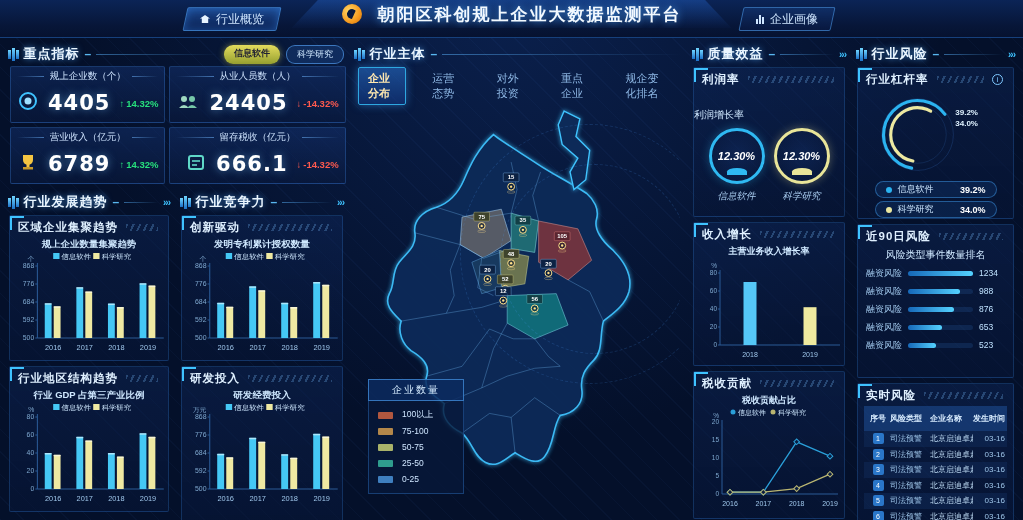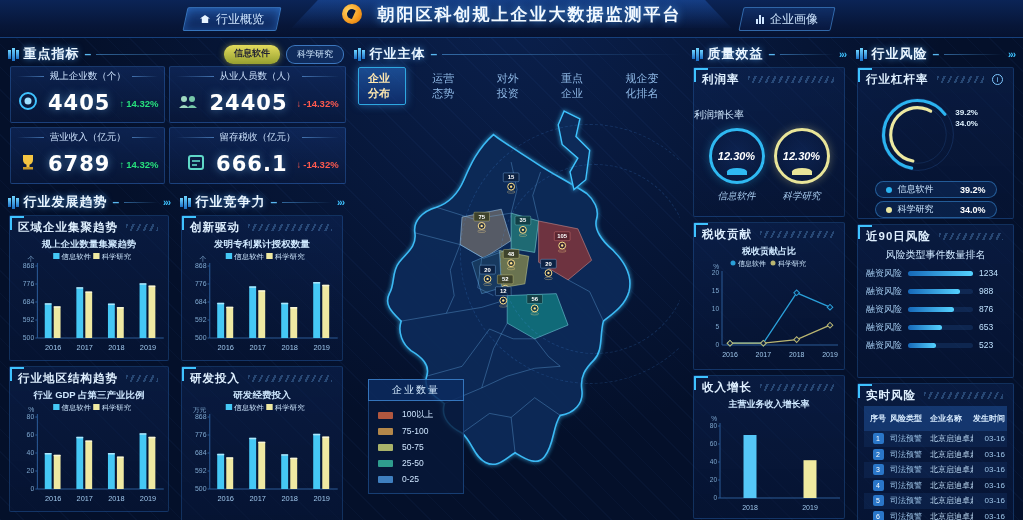--- a/index.html
+++ b/index.html
@@ -635,20 +635,46 @@
         </div>
         <div class="gauge">
           <div class="gring" style="border-color:#e9e599;box-shadow:0 0 10px #e9e59955">
             <span class="gval">12.30%</span>
             <span class="mound" style="background:#e9e599"></span>
           </div>
           <div class="gname">科学研究</div>
         </div>
       </div>
   </div>
+  <div class="subcard" style="height:144px">
+    <div class="shead">
+      <span class="stitle">收入增长</span>
+      <span class="hatch"></span>
+    </div>
+    <div class="chartbox"><svg viewBox="0 0 150 124" width="100%" height="124" preserveAspectRatio="none">
+          <text x="75" y="11" text-anchor="middle" font-size="9" font-weight="bold" fill="#cfe8ff">主营业务收入增长率</text>
+          <text x="23" y="25" text-anchor="end" font-size="6.5" fill="#7fa8cf">%</text>
+          <line x1="26" y1="27" x2="26" y2="102" stroke="#2a5a96" stroke-width="1"></line>
+          <line x1="26" y1="102" x2="146" y2="102" stroke="#2a5a96" stroke-width="1"></line>
+          <text x="23" y="104" text-anchor="end" font-size="6.5" fill="#7fa8cf">0</text>
+          <line x1="24" y1="102" x2="26" y2="102" stroke="#2a5a96" stroke-width="1"></line>
+          <text x="23" y="86" text-anchor="end" font-size="6.5" fill="#7fa8cf">20</text>
+          <line x1="24" y1="84" x2="26" y2="84" stroke="#2a5a96" stroke-width="1"></line>
+          <text x="23" y="68" text-anchor="end" font-size="6.5" fill="#7fa8cf">40</text>
+          <line x1="24" y1="66" x2="26" y2="66" stroke="#2a5a96" stroke-width="1"></line>
+          <text x="23" y="50" text-anchor="end" font-size="6.5" fill="#7fa8cf">60</text>
+          <line x1="24" y1="48" x2="26" y2="48" stroke="#2a5a96" stroke-width="1"></line>
+          <text x="23" y="32" text-anchor="end" font-size="6.5" fill="#7fa8cf">80</text>
+          <line x1="24" y1="30" x2="26" y2="30" stroke="#2a5a96" stroke-width="1"></line>
+          <text x="56" y="114" text-anchor="middle" font-size="7" fill="#9fc6ea">2018</text>
+          <rect x="49.5" y="39" width="13" height="63" fill="#55c7f7"></rect>
+          <text x="116" y="114" text-anchor="middle" font-size="7" fill="#9fc6ea">2019</text>
+          <rect x="109.5" y="64.19999999999999" width="13" height="37.800000000000004" fill="#efeaa0"></rect>
+        </svg></div>
+  </div>
   <div class="subcard" style="height:148px">
     <div class="shead">
       <span class="stitle">税收贡献</span>
       <span class="hatch"></span>
     </div>
     <div class="chartbox"><svg viewBox="0 0 150 128" width="100%" height="128" preserveAspectRatio="none">
           <text x="75" y="11" text-anchor="middle" font-size="9" font-weight="bold" fill="#cfe8ff">税收贡献占比</text>
           <circle cx="39" cy="20" r="2.5" fill="#2a9fd8"></circle>
           <text x="44" y="23" font-size="7" fill="#cfe8ff">信息软件</text>
           <circle cx="79" cy="20" r="2.5" fill="#b9b571"></circle>
@@ -670,46 +696,20 @@
           <rect x="67.33333333333334" y="98.2" width="4" height="4" fill="#0a1e42" stroke="#2a9fd8" stroke-width="1" transform="rotate(45 69.33333333333334 100.2)"></rect>
           <rect x="100.66666666666667" y="47.800000000000004" width="4" height="4" fill="#0a1e42" stroke="#2a9fd8" stroke-width="1" transform="rotate(45 102.66666666666667 49.800000000000004)"></rect>
           <rect x="134" y="62.19999999999999" width="4" height="4" fill="#0a1e42" stroke="#2a9fd8" stroke-width="1" transform="rotate(45 136 64.19999999999999)"></rect>
           <polyline points="36,100.2 69.33333333333334,100.2 102.66666666666667,96.6 136,82.2" fill="none" stroke="#b9b571" stroke-width="1.3"></polyline>
           <rect x="34" y="98.2" width="4" height="4" fill="#0a1e42" stroke="#b9b571" stroke-width="1" transform="rotate(45 36 100.2)"></rect>
           <rect x="67.33333333333334" y="98.2" width="4" height="4" fill="#0a1e42" stroke="#b9b571" stroke-width="1" transform="rotate(45 69.33333333333334 100.2)"></rect>
           <rect x="100.66666666666667" y="94.6" width="4" height="4" fill="#0a1e42" stroke="#b9b571" stroke-width="1" transform="rotate(45 102.66666666666667 96.6)"></rect>
           <rect x="134" y="80.2" width="4" height="4" fill="#0a1e42" stroke="#b9b571" stroke-width="1" transform="rotate(45 136 82.2)"></rect>
         </svg></div>
   </div>
-  <div class="subcard" style="height:144px">
-    <div class="shead">
-      <span class="stitle">收入增长</span>
-      <span class="hatch"></span>
-    </div>
-    <div class="chartbox"><svg viewBox="0 0 150 124" width="100%" height="124" preserveAspectRatio="none">
-          <text x="75" y="11" text-anchor="middle" font-size="9" font-weight="bold" fill="#cfe8ff">主营业务收入增长率</text>
-          <text x="23" y="25" text-anchor="end" font-size="6.5" fill="#7fa8cf">%</text>
-          <line x1="26" y1="27" x2="26" y2="102" stroke="#2a5a96" stroke-width="1"></line>
-          <line x1="26" y1="102" x2="146" y2="102" stroke="#2a5a96" stroke-width="1"></line>
-          <text x="23" y="104" text-anchor="end" font-size="6.5" fill="#7fa8cf">0</text>
-          <line x1="24" y1="102" x2="26" y2="102" stroke="#2a5a96" stroke-width="1"></line>
-          <text x="23" y="86" text-anchor="end" font-size="6.5" fill="#7fa8cf">20</text>
-          <line x1="24" y1="84" x2="26" y2="84" stroke="#2a5a96" stroke-width="1"></line>
-          <text x="23" y="68" text-anchor="end" font-size="6.5" fill="#7fa8cf">40</text>
-          <line x1="24" y1="66" x2="26" y2="66" stroke="#2a5a96" stroke-width="1"></line>
-          <text x="23" y="50" text-anchor="end" font-size="6.5" fill="#7fa8cf">60</text>
-          <line x1="24" y1="48" x2="26" y2="48" stroke="#2a5a96" stroke-width="1"></line>
-          <text x="23" y="32" text-anchor="end" font-size="6.5" fill="#7fa8cf">80</text>
-          <line x1="24" y1="30" x2="26" y2="30" stroke="#2a5a96" stroke-width="1"></line>
-          <text x="56" y="114" text-anchor="middle" font-size="7" fill="#9fc6ea">2018</text>
-          <rect x="49.5" y="39" width="13" height="63" fill="#55c7f7"></rect>
-          <text x="116" y="114" text-anchor="middle" font-size="7" fill="#9fc6ea">2019</text>
-          <rect x="109.5" y="64.19999999999999" width="13" height="37.800000000000004" fill="#efeaa0"></rect>
-        </svg></div>
-  </div>
 </section>
 
 <section class="panel" style="left:854px;top:44px;width:163px;height:470px">
   <div class="phead">
     <span class="pbars">
         <i></i>
         <i></i>
         <i></i>
       </span>
     <span class="ptitle">行业风险</span>

